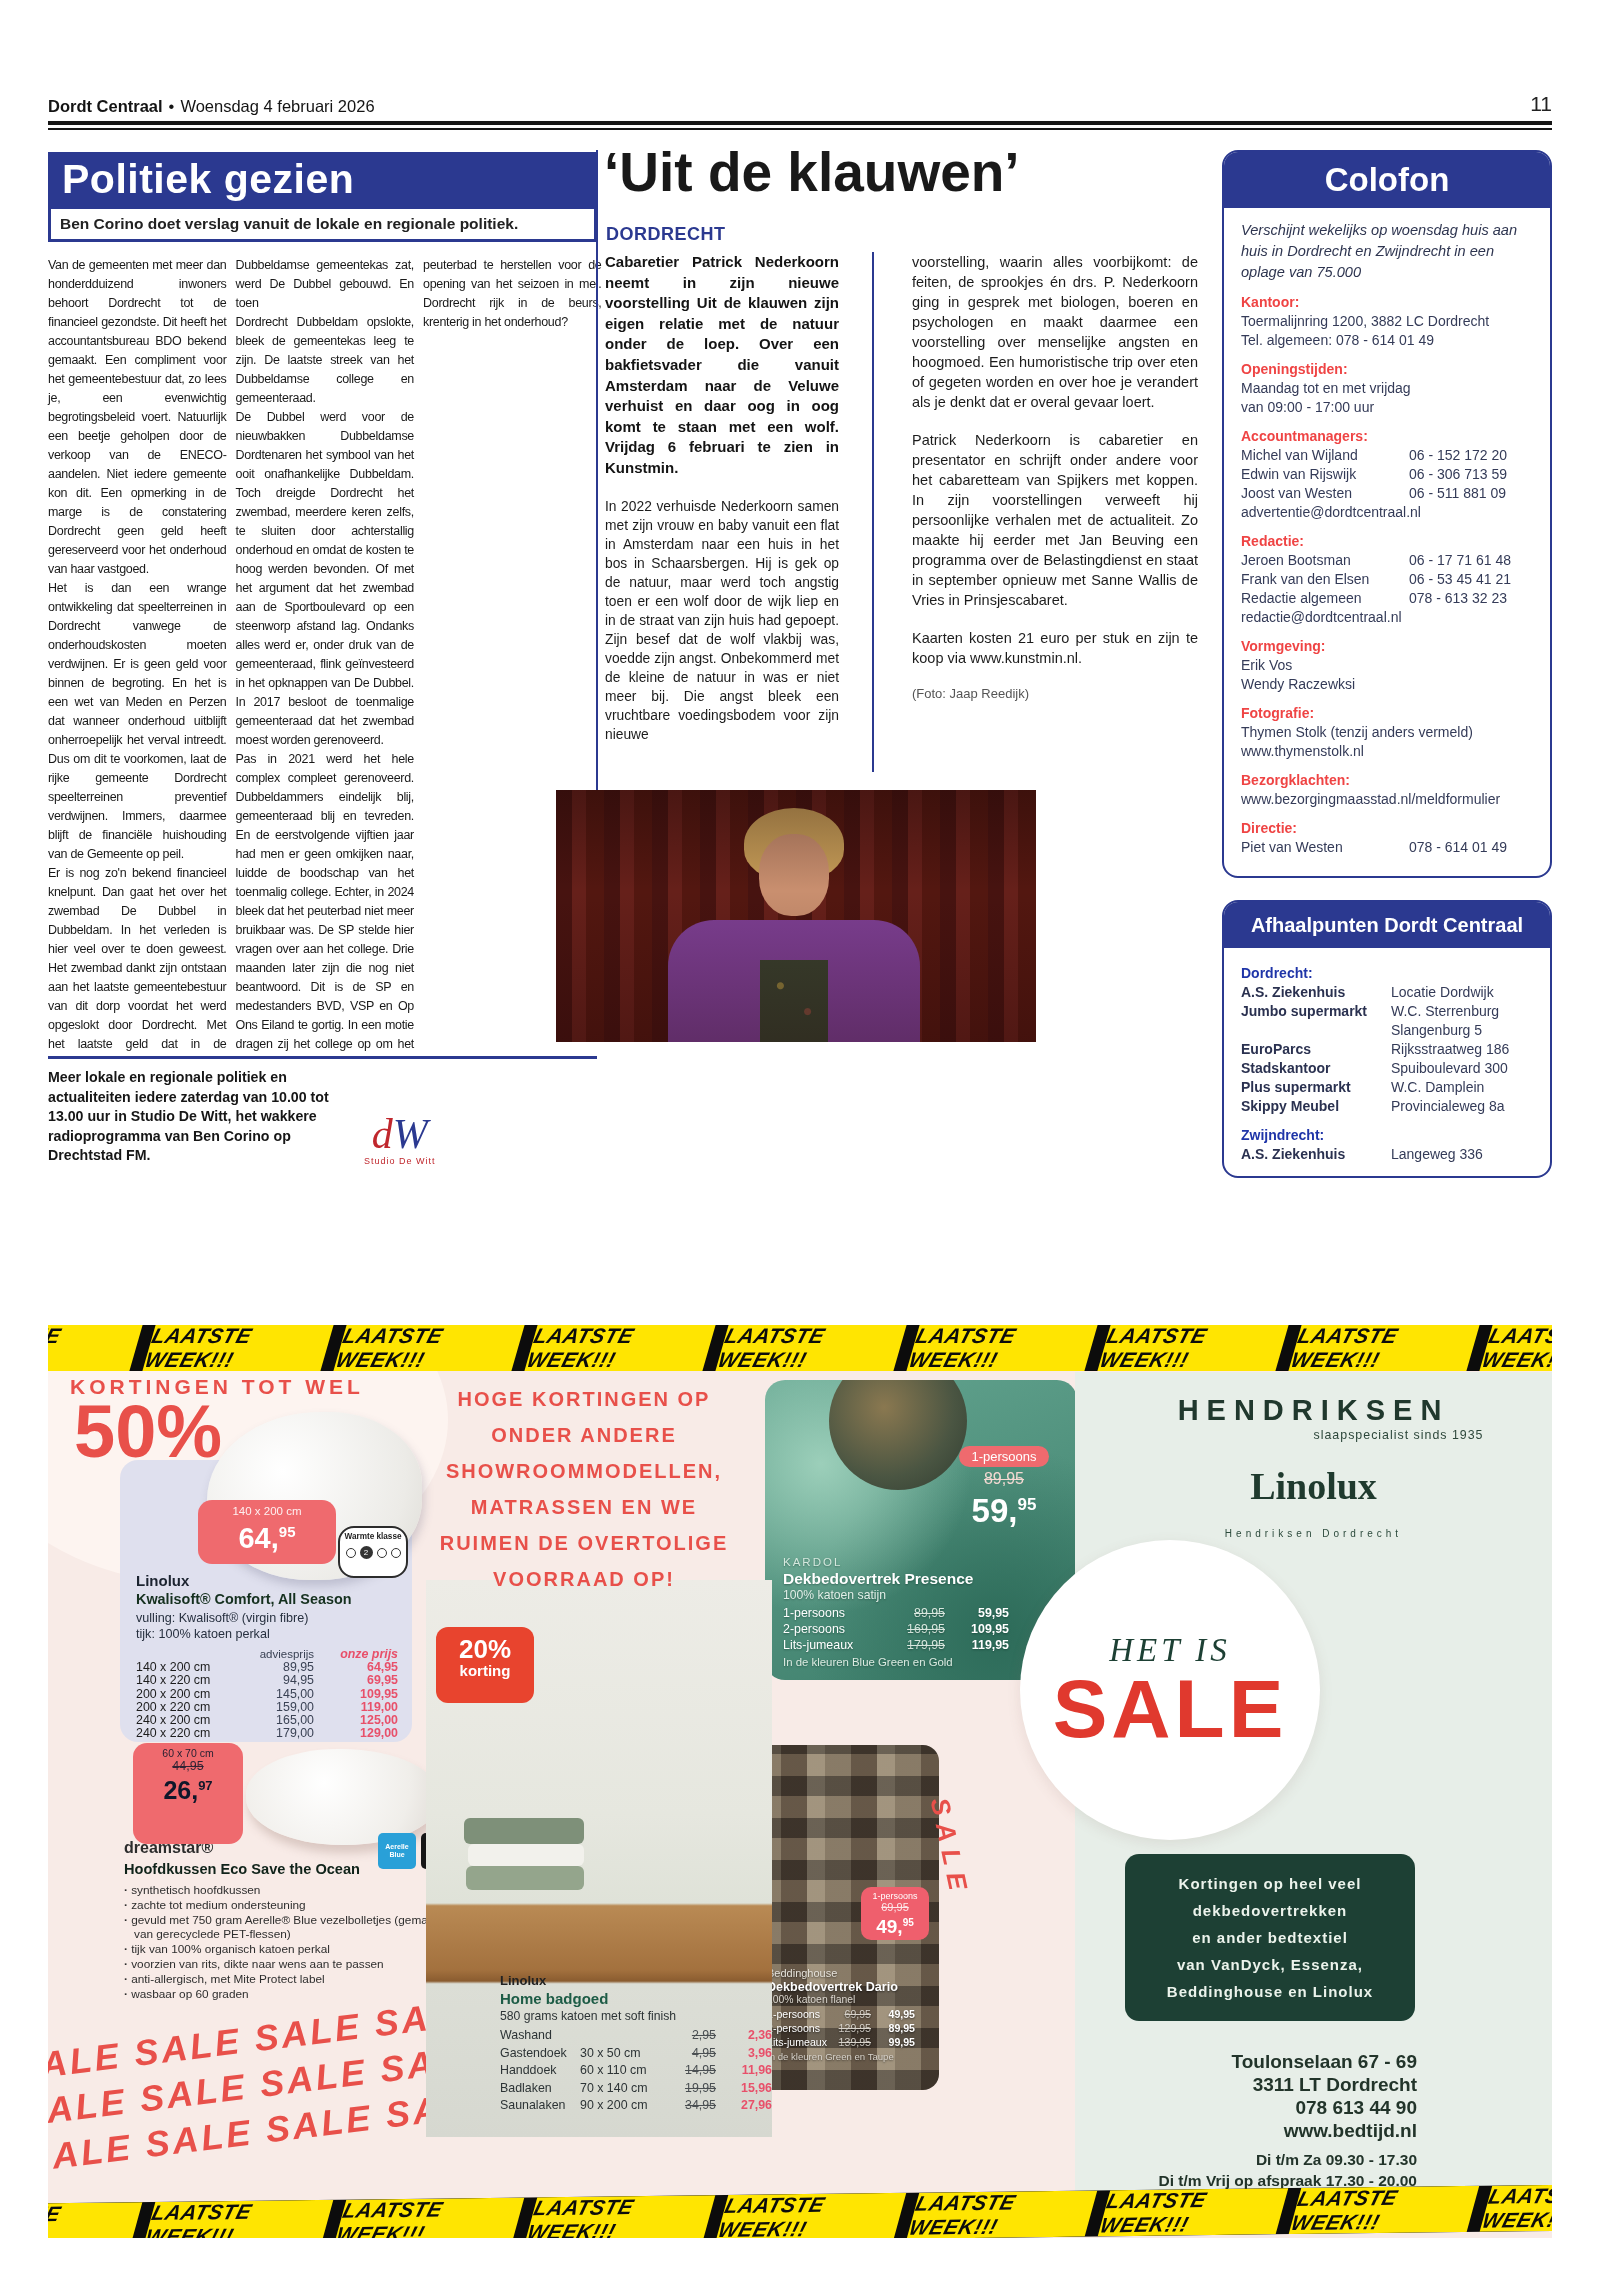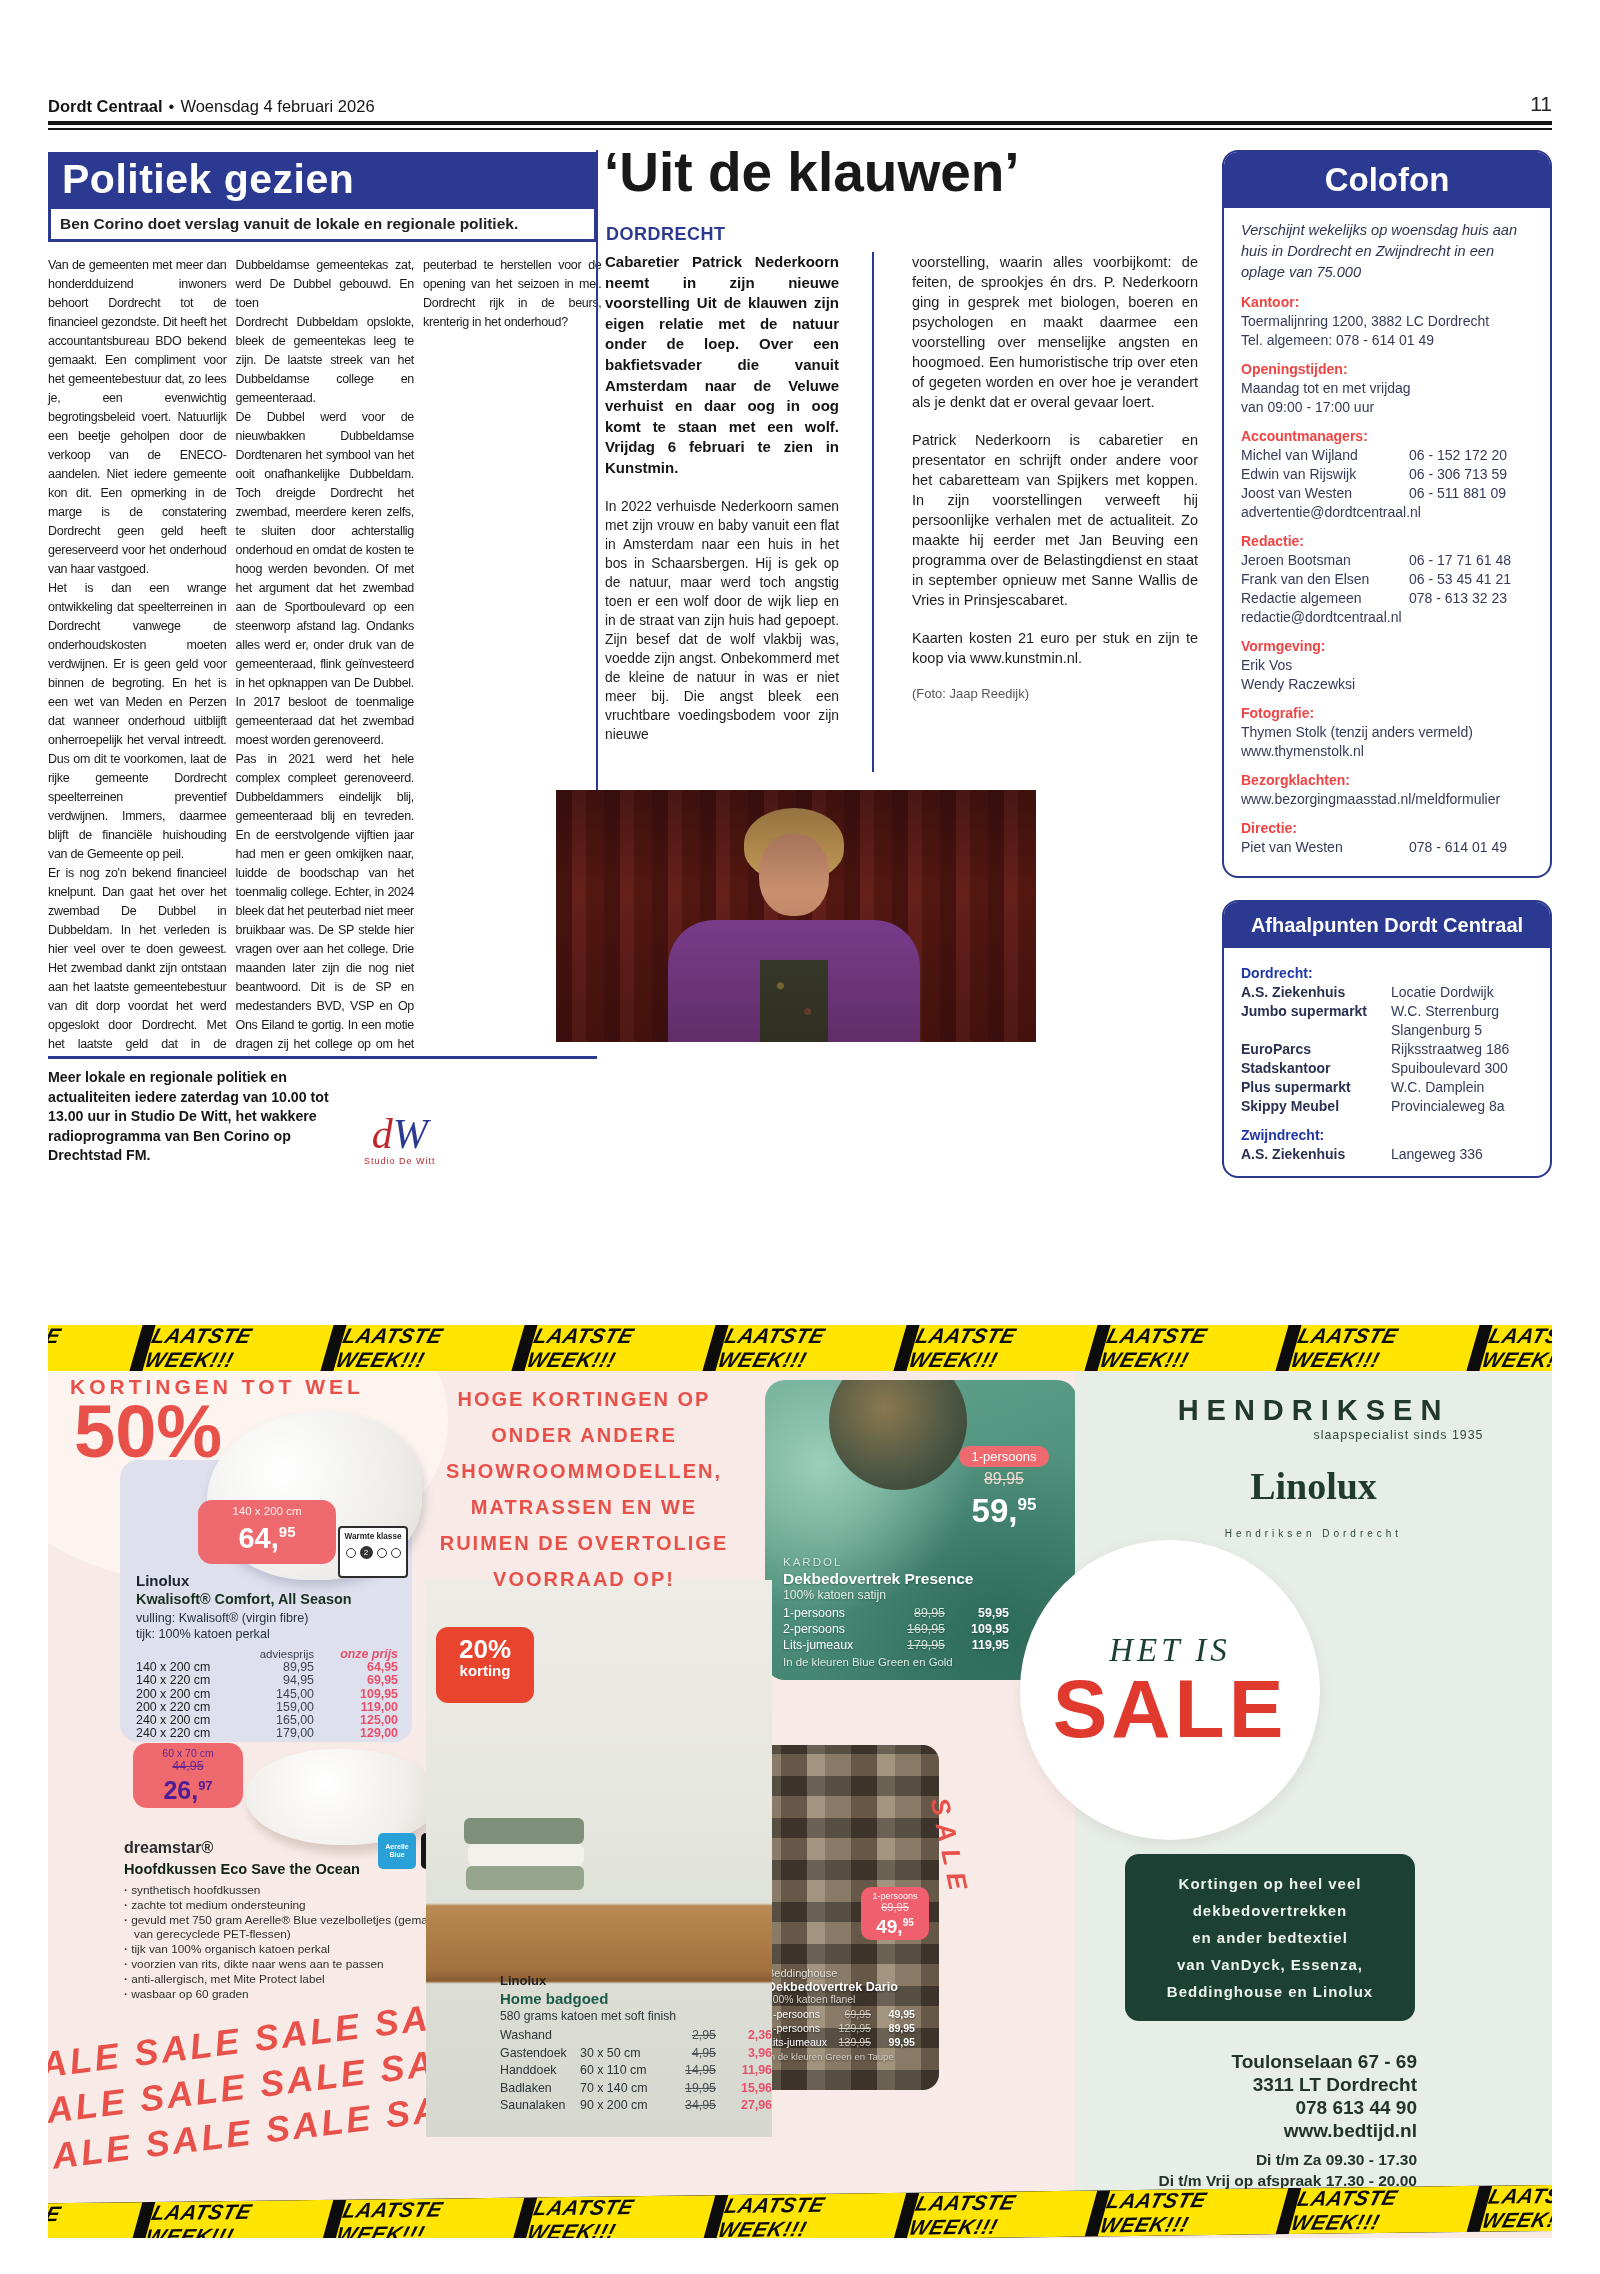--- a/index.html
+++ b/index.html
@@ -72,36 +72,36 @@
   .k-label{left:22px;top:50px;font-size:21px;font-weight:bold;letter-spacing:4px;color:#e8504a;}
   .k-pct{left:26px;top:64px;font-size:74px;font-weight:bold;color:#e8504a;}
   
   .kwal{left:72px;top:135px;width:292px;height:282px;background:#dfe0ee;border-radius:18px;}
   .kwal-duvet{position:absolute;right:-10px;top:-48px;width:215px;height:168px;border-radius:55% 45% 50% 50%;
       background:radial-gradient(circle at 35% 35%,#ffffff,#ecebe7 70%,#dcdad4);box-shadow:2px 6px 10px rgba(90,90,120,.25);}
   .kwal-badge{position:absolute;left:78px;top:40px;width:138px;height:64px;background:#ef6a6e;border-radius:14px;color:#fff;text-align:center;box-sizing:border-box;padding-top:5px;z-index:2;}
   .kwal-badge .sz{font-size:11.5px;opacity:.9;}
   .kwal-badge .pr{font-size:29px;font-weight:bold;line-height:30px;}
   .kwal-badge sup{font-size:15px;}
-  .warmte{position:absolute;left:218px;top:66px;width:70px;height:52px;background:#fff;border:2px solid #2c2c2c;border-radius:4px;z-index:2;text-align:center;box-sizing:border-box;padding-top:4px;}
+  .warmte{position:absolute;left:218px;top:66px;width:70px;height:52px;background:#fff;border:2px solid #2c2c2c;border-radius:16px;z-index:2;text-align:center;box-sizing:border-box;padding-top:4px;}
   .warmte .wl{font-size:8.2px;font-weight:bold;color:#222;line-height:9px;}
   .wk-dots{margin-top:5px;display:flex;justify-content:center;gap:4px;align-items:center;}
   .wk-dots i{width:8px;height:8px;border:1.5px solid #333;border-radius:50%;font-style:normal;display:block;}
   .wk-dots i.on{width:13px;height:13px;background:#333;color:#fff;font-size:8px;line-height:13px;text-align:center;border:none;}
   .kwal-brand{position:absolute;left:16px;top:112px;font-size:15px;font-weight:bold;color:#1c2430;}
   .kwal-name{position:absolute;left:16px;top:131px;font-size:14.4px;font-weight:bold;color:#15301f;}
   .kwal-spec{position:absolute;left:16px;top:150px;font-size:12.6px;line-height:16px;color:#27303f;}
   .kt{position:absolute;left:16px;top:188px;width:262px;font-size:12.4px;line-height:13.2px;}
   .kt-r{display:grid;grid-template-columns:102px 76px 84px;}
   .kt-a{text-align:right;color:#3a4254;}
   .kt-o{text-align:right;color:#e8506a;font-weight:bold;}
   .kt-head .kt-o{font-style:italic;}
   .kt-head .kt-a{font-size:11.5px;}
   
-  .dream-badge{left:85px;top:418px;width:110px;height:65px;background:#ef6a6e;border-radius:14px;color:#4c1d95;text-align:center;box-sizing:border-box;padding-top:4px;z-index:2;}
+  .dream-badge{left:85px;top:418px;width:110px;height:101px;background:#ef6a6e;border-radius:14px;color:#0f172a;text-align:center;box-sizing:border-box;padding-top:4px;z-index:2;}
   .dream-badge .sz{font-size:10.5px;opacity:.9;}
   .dream-badge .old{font-size:12.5px;text-decoration:line-through;opacity:.85;}
   .dream-badge .pr{font-size:25px;font-weight:bold;line-height:26px;}
   .dream-badge sup{font-size:13px;}
   .dream-pillow{left:198px;top:424px;width:195px;height:96px;border-radius:48% 52% 50% 50%;
       background:radial-gradient(circle at 40% 35%,#ffffff,#f0eeea 65%,#ddd8d2);box-shadow:3px 8px 10px rgba(150,120,110,.3);}
   .dream-brand{left:76px;top:514px;font-size:16px;font-weight:bold;color:#2c2c2c;}
   .dream-name{left:76px;top:536px;font-size:14.6px;font-weight:bold;color:#10231a;}
   .chips{left:330px;top:508px;display:flex;gap:5px;}
   .chip{width:38px;height:36px;border-radius:5px;color:#fff;font-size:7px;font-weight:bold;display:flex;align-items:center;justify-content:center;text-align:center;line-height:8px;padding:2px;box-sizing:border-box;}

